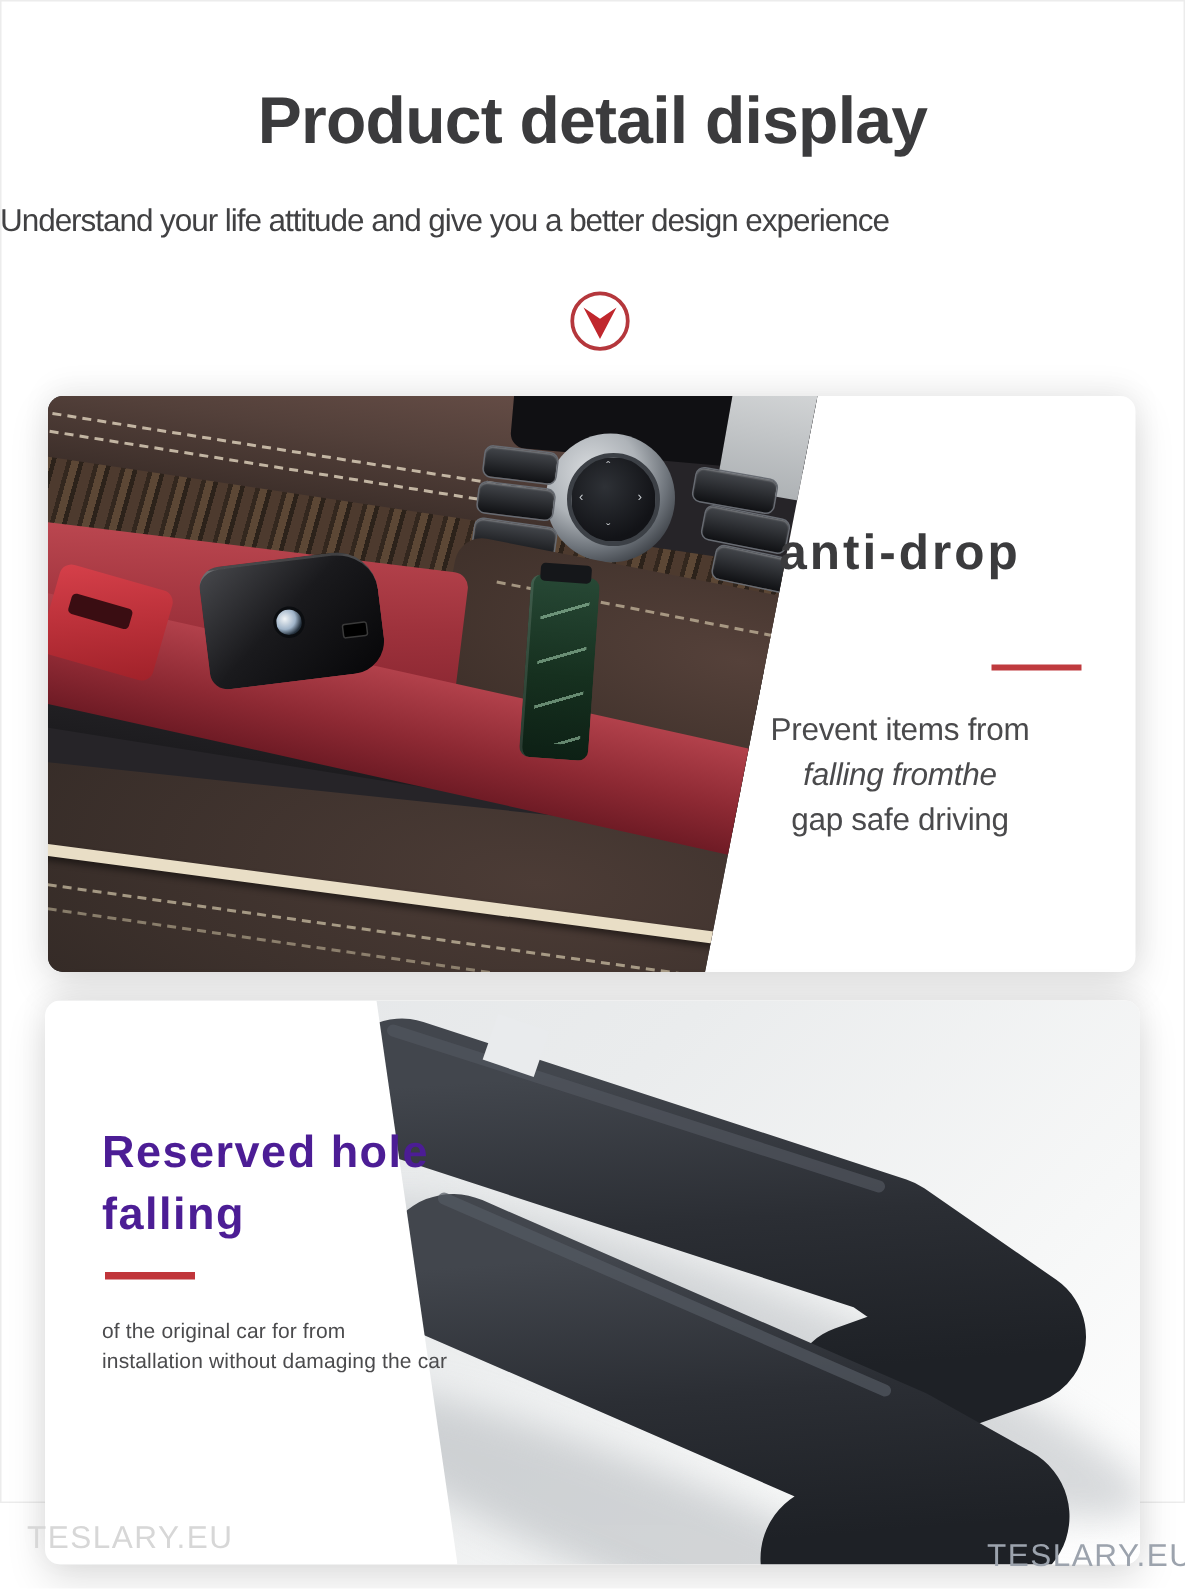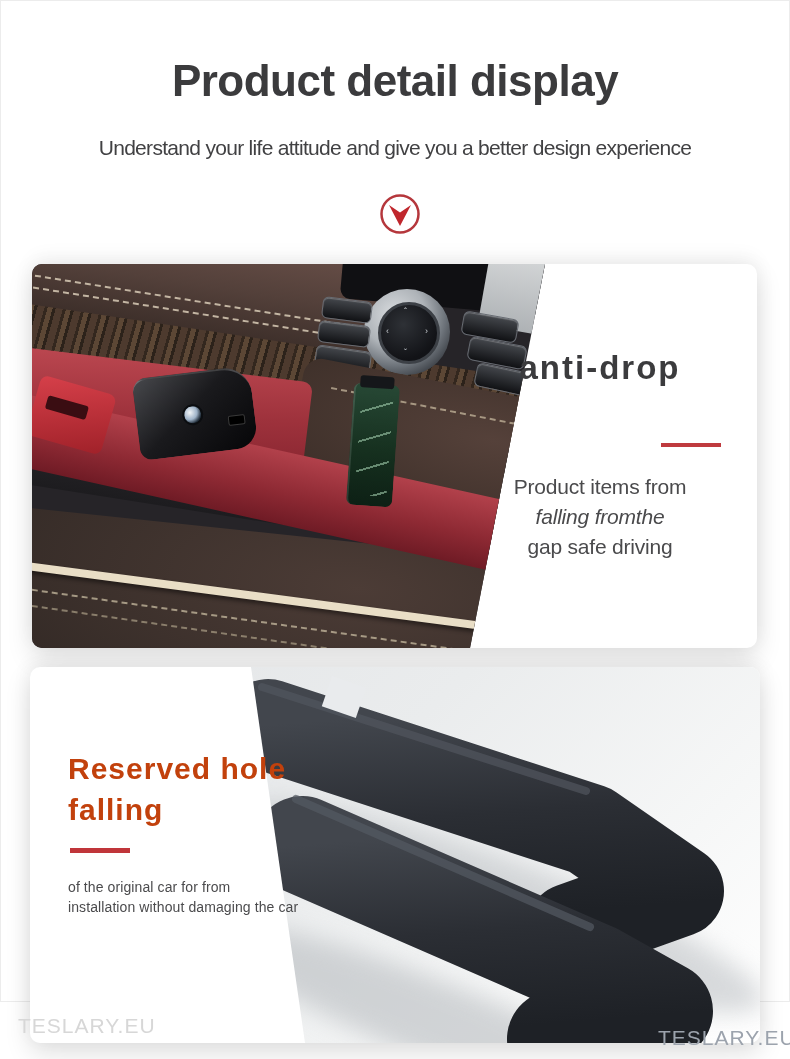--- a/index.html
+++ b/index.html
@@ -2,21 +2,21 @@
 <html><head>
 <meta charset="utf-8">
 <style>
   html,body{margin:0;padding:0;}
   body{width:790px;height:1059px;background:#fff;font-family:"Liberation Sans",sans-serif;overflow:hidden;}
   .page{position:relative;width:790px;height:1002px;background:#fff;outline:1px solid #ececec;outline-offset:-1px;}
 
   
   .page-title{position:absolute;left:0;top:56px;width:100%;text-align:center;margin:0;
     font-size:44px;font-weight:bold;letter-spacing:-0.5px;color:#3b3b3d;}
-  .page-subtitle{position:absolute;left:0;top:136px;width:100%;text-align:center;margin:0;
+  .page-subtitle{position:absolute;left:0;top:136px;width:100%;margin:0;
     font-size:21px;letter-spacing:-0.7px;color:#414143;}
   .scroll-icon{position:absolute;left:379px;top:193px;width:42px;height:42px;}
 
   
   .card{position:absolute;background:#fff;border-radius:10px;overflow:hidden;
     box-shadow:0 10px 26px rgba(0,0,0,.13),0 -6px 20px rgba(0,0,0,.06);}
   .card1{left:32px;top:264px;width:725px;height:384px;}
   .card2{left:30px;top:667px;width:730px;height:376px;}
 
   
@@ -77,21 +77,21 @@
   .c1-para{margin:25px 0 0 0;font-size:21px;line-height:30px;color:#4a4a4c;letter-spacing:-0.2px;}
 
   
   .photo2{position:absolute;inset:0;background:linear-gradient(135deg,#e3e5e7 0%,#eaeced 40%,#f6f7f7 75%,#ffffff 100%);}
   .photo2 svg{position:absolute;left:0;top:0;}
   .p2-notch{position:absolute;left:296px;top:14px;width:36px;height:32px;background:#e9ebed;transform:rotate(19deg);}
   .panel2{position:absolute;inset:0;background:#fff;clip-path:polygon(0 0,221px 0,275px 100%,0 100%);}
 
   
   .c2-text{position:absolute;left:38px;top:81px;width:260px;text-align:left;}
-  .feature-heading2{margin:0;font-size:30px;line-height:41px;font-weight:bold;letter-spacing:1px;color:#c2410c;}
+  .feature-heading2{margin:0;font-size:30px;line-height:41px;font-weight:bold;letter-spacing:1px;color:#4c1d95;}
   .feature-heading2 span{display:block;}
   .redline2{width:60px;height:5px;background:#c0353a;margin:18px 0 0 2px;}
   .c2-para{margin:24px 0 0 0;font-size:14px;line-height:20px;color:#4b4b4d;letter-spacing:0.1px;}
 
   
   .wm{position:absolute;font-size:21px;letter-spacing:1px;}
   .wm-left{left:18px;top:1014px;color:#d7d7d7;}
   .wm-right{left:658px;top:1026px;color:#9ca3ad;}
 </style>
 </head>
@@ -150,21 +150,21 @@
       </div>
       <div class="p1-green">
         <div class="cap"></div>
           <div class="art"></div>
       </div>
     </div>
     <div class="c1-text">
       <h2 class="feature-heading1">anti-drop</h2>
       <div class="redline1"></div>
       <p class="c1-para">
-        <span style="display:block;">Product items from</span>
+        <span style="display:block;">Prevent items from</span>
         <span style="display:block;font-style:italic;">falling fromthe</span>
         <span style="display:block;">gap safe driving</span>
       </p>
     </div>
   </section>
 
   <section class="card card2">
     <div class="photo2">
       <svg width="730" height="376" viewBox="0 0 730 376">
         <defs>

